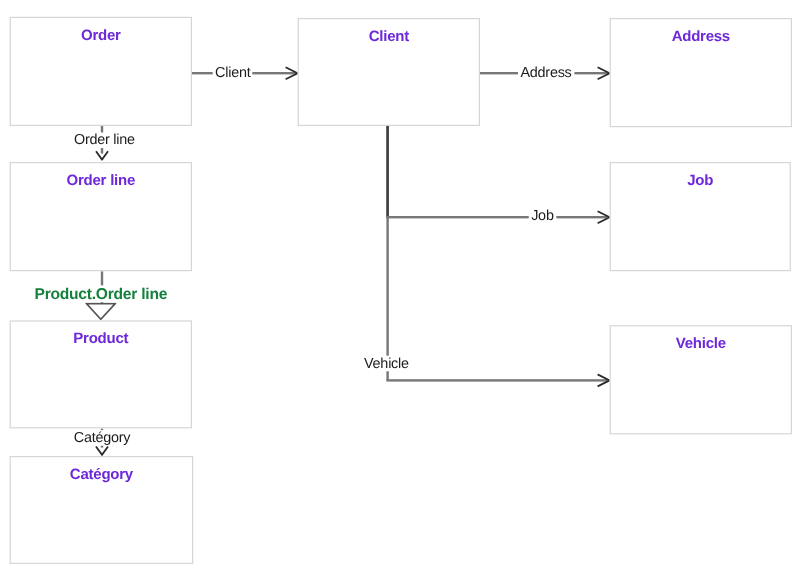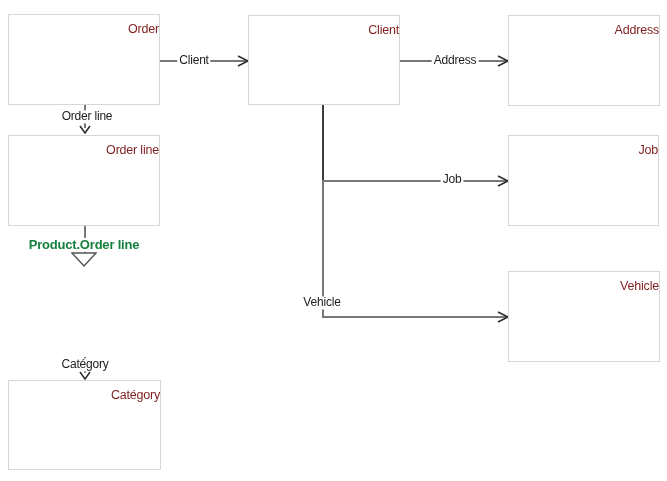--- a/index.html
+++ b/index.html
@@ -7,22 +7,22 @@
   #canvas{
     position:relative;width:667px;height:481px;background:#ffffff;
     font-family:"Liberation Sans","DejaVu Sans",sans-serif;color:#1c1c1c;
     overflow:hidden;
   }
   .node{
     position:absolute;background:#ffffff;border:1.5px solid #d6d6d6;
     box-sizing:border-box;
   }
   .node-title{
-    padding-top:7px;text-align:right;font-weight:normal;font-size:12.5px;
-    letter-spacing:-0.2px;color:#7f1d1d;white-space:nowrap;
+    padding-top:7px;text-align:center;font-weight:bold;font-size:12.5px;
+    letter-spacing:-0.2px;color:#6d28d9;white-space:nowrap;
   }
   .line{position:absolute;background:#777777;}
   .line.h{height:2px;}
   .line.v{width:2px;}
   .line.dark{background:#3e3e3e;}
   .edge-label{
     position:absolute;transform:translate(-50%,-50%);
     background:#ffffff;padding:0 2px;font-size:12px;letter-spacing:-0.2px;
     color:#1c1c1c;white-space:nowrap;line-height:1.1;
   }
@@ -107,20 +107,23 @@
   </div>
 
   <div class="node" style="left:8px;top:135px;width:152px;height:91px">
     <div class="node-title">Order line</div>
   </div>
 
   <div class="node" style="left:508px;top:135px;width:151px;height:91px">
     <div class="node-title">Job</div>
   </div>
 
+  <div class="node" style="left:8px;top:267px;width:152px;height:90px">
+    <div class="node-title">Product</div>
+  </div>
 
   <div class="node" style="left:508px;top:271px;width:152px;height:91px">
     <div class="node-title">Vehicle</div>
   </div>
 
   <div class="node" style="left:8px;top:380px;width:153px;height:90px">
     <div class="node-title">Catégory</div>
   </div>
 
 </div>

